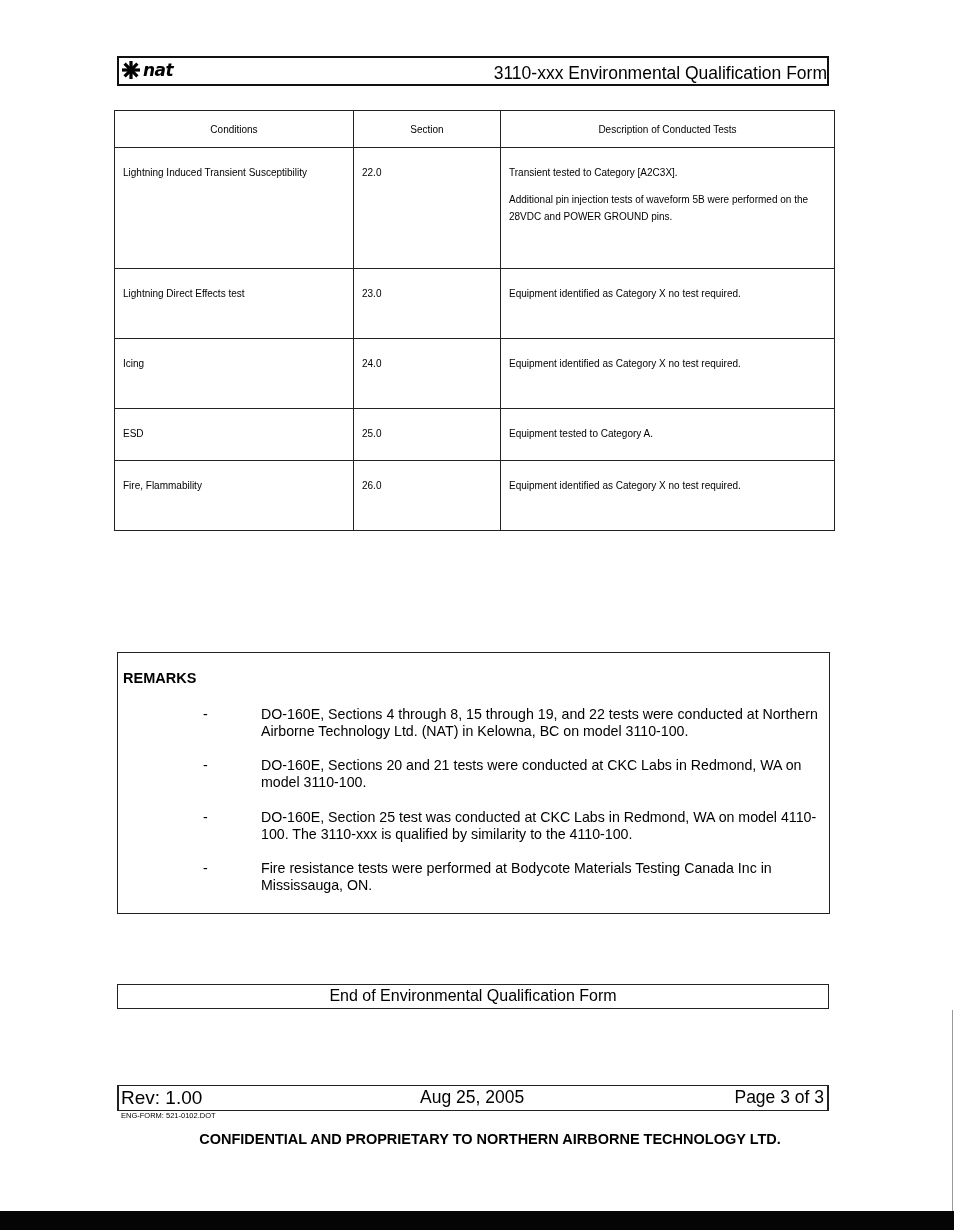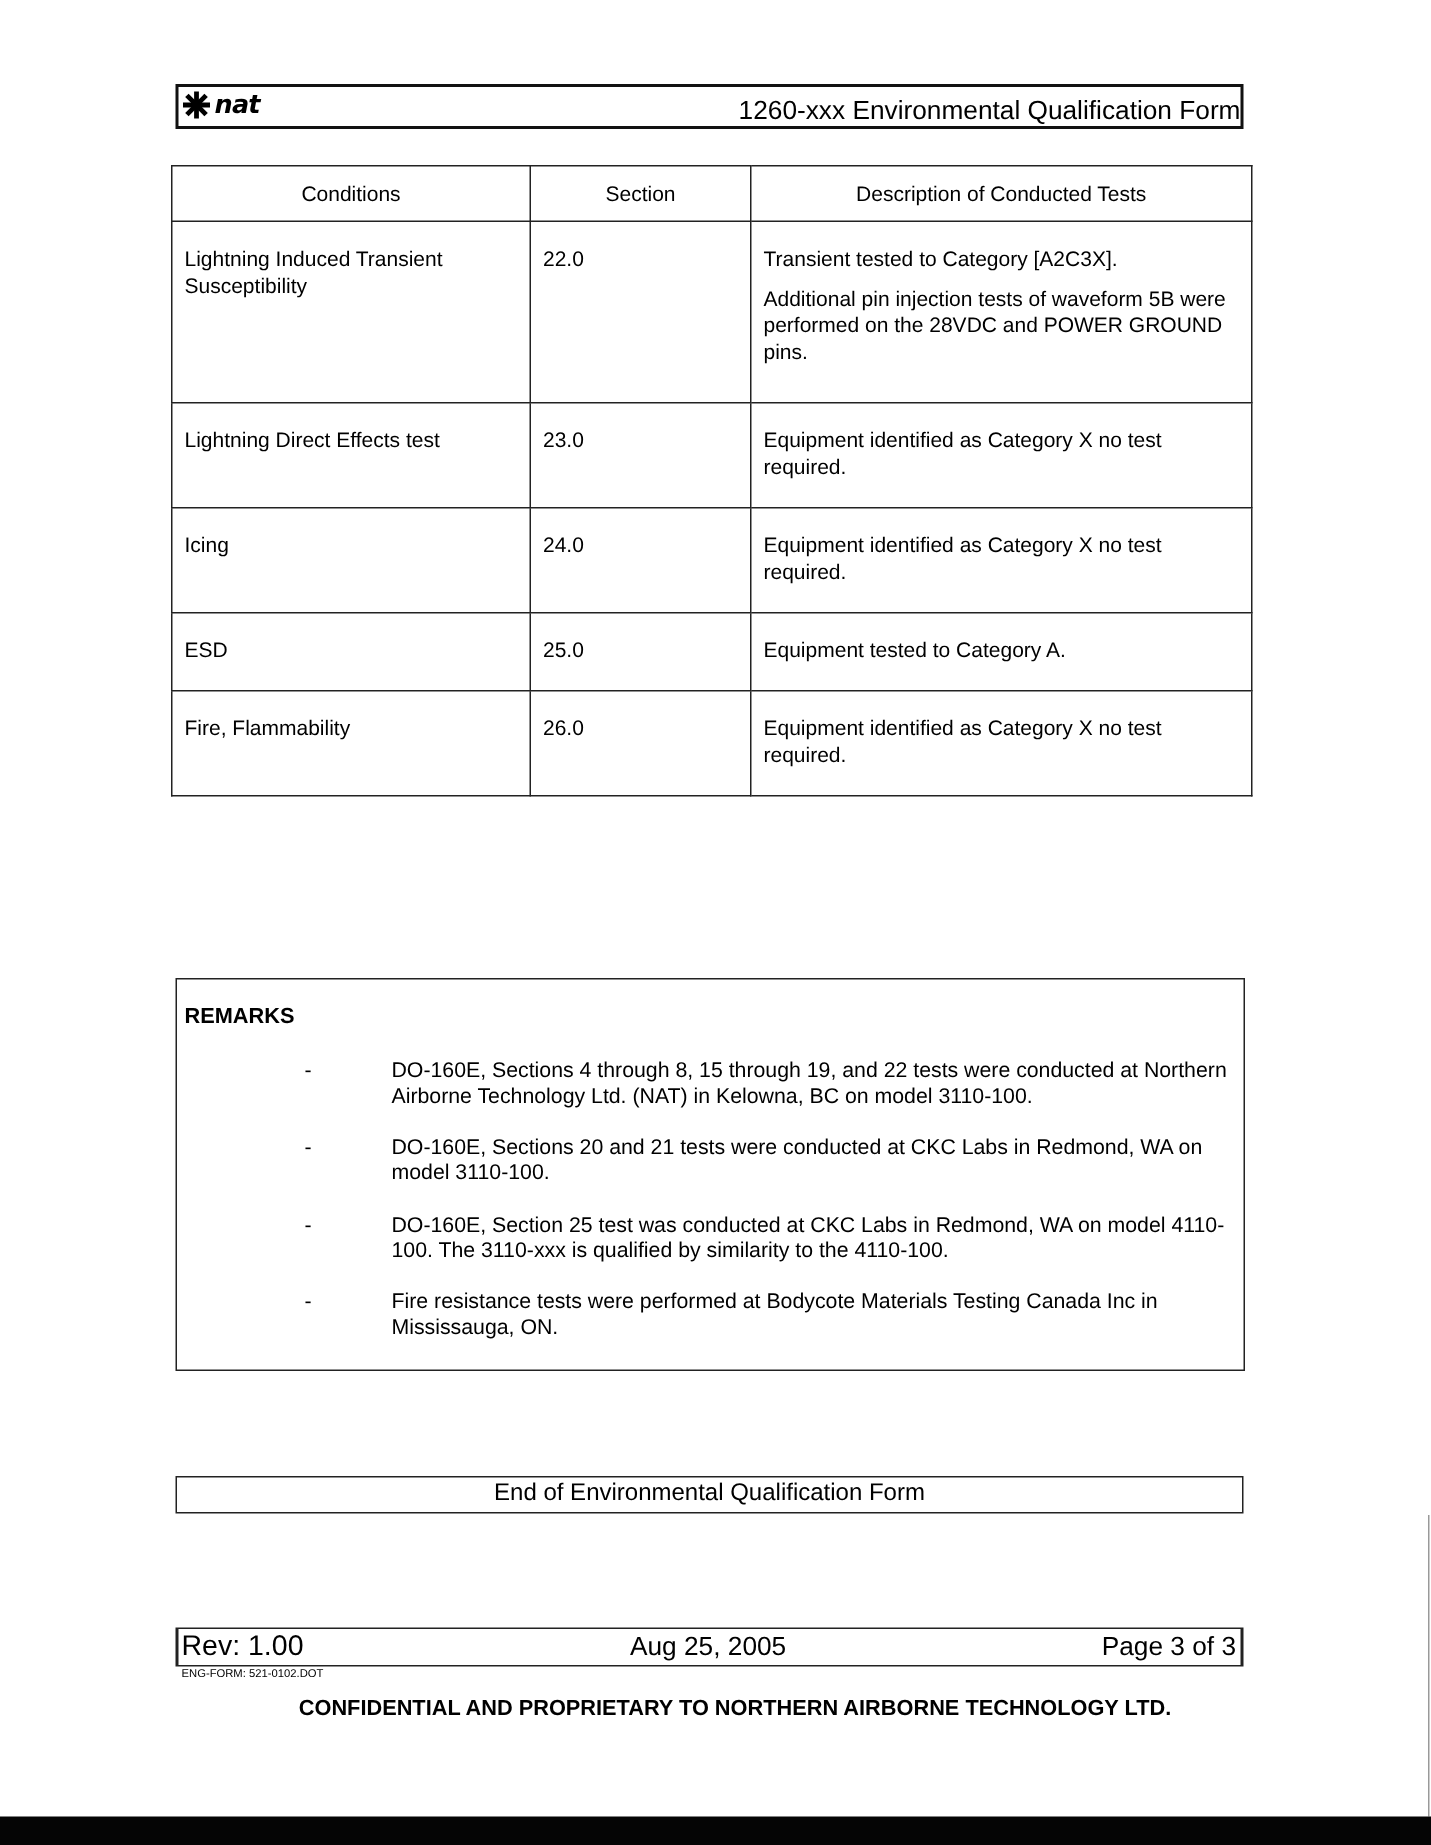--- a/index.html
+++ b/index.html
@@ -21,21 +21,21 @@
     font-family:"DejaVu Sans", sans-serif; font-weight:bold; font-size:17px;
     letter-spacing:-0.5px; margin-left:2px; line-height:1;
   }
   .doc-title {
     right:127px; top:63px; font-size:17.5px; line-height:20px; white-space:nowrap;
   }
 
   
   table.cond {
     position:absolute; left:114px; top:110px; width:720px;
-    border-collapse:collapse; table-layout:fixed; font-size:14px;
+    border-collapse:collapse; table-layout:fixed; font-size:10px;
   }
   table.cond td, table.cond th {
     border:1.5px solid #222; vertical-align:top; padding:0;
   }
   table.cond th { font-weight:normal; height:36px; vertical-align:middle; text-align:center; }
   .c1 { width:239px; } .c2 { width:147px; } .c3 { width:334px; }
   .cell { padding:16px 8px 0 8px; line-height:17.5px; }
   .cell p { margin:0 0 9px 0; }
 
   
@@ -81,21 +81,21 @@
         <line x1="10" y1="1" x2="10" y2="19"></line>
         <line x1="1" y1="10" x2="19" y2="10"></line>
         <line x1="3.6" y1="3.6" x2="16.4" y2="16.4"></line>
         <line x1="16.4" y1="3.6" x2="3.6" y2="16.4"></line>
       </g>
       <circle cx="10" cy="10" r="3.5" fill="#000"></circle>
     </svg>
   </span>
   <span class="logo-text">nat</span>
 </div>
-<div class="abs doc-title">1260-xxx Environmental Qualification Form</div>
+<div class="abs doc-title">3110-xxx Environmental Qualification Form</div>
 
 <table class="cond">
   <colgroup>
       <col class="c1">
       <col class="c2">
       <col class="c3">
     </colgroup>
   <thead>
     <tr>
       <th>Conditions</th>

